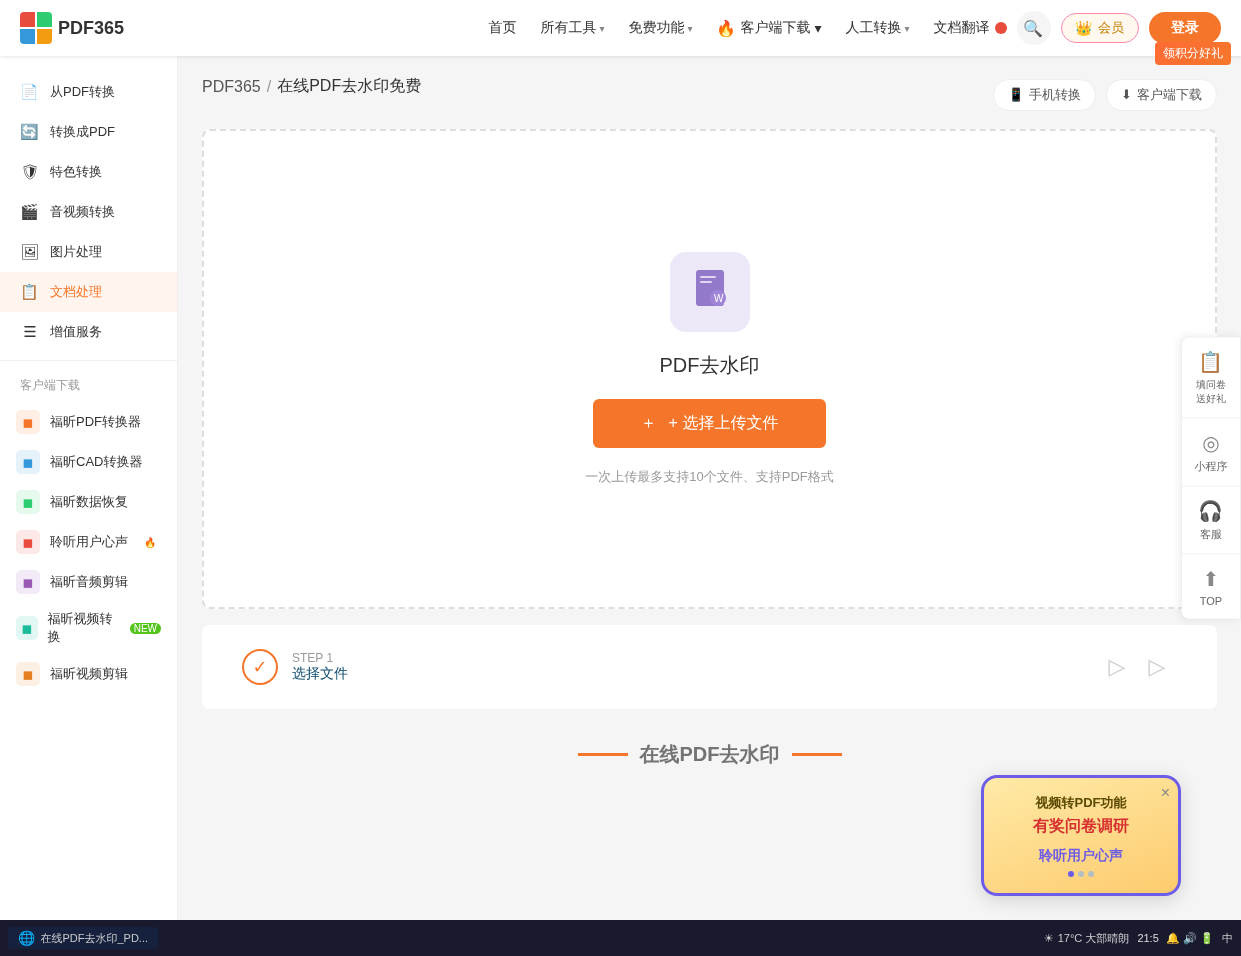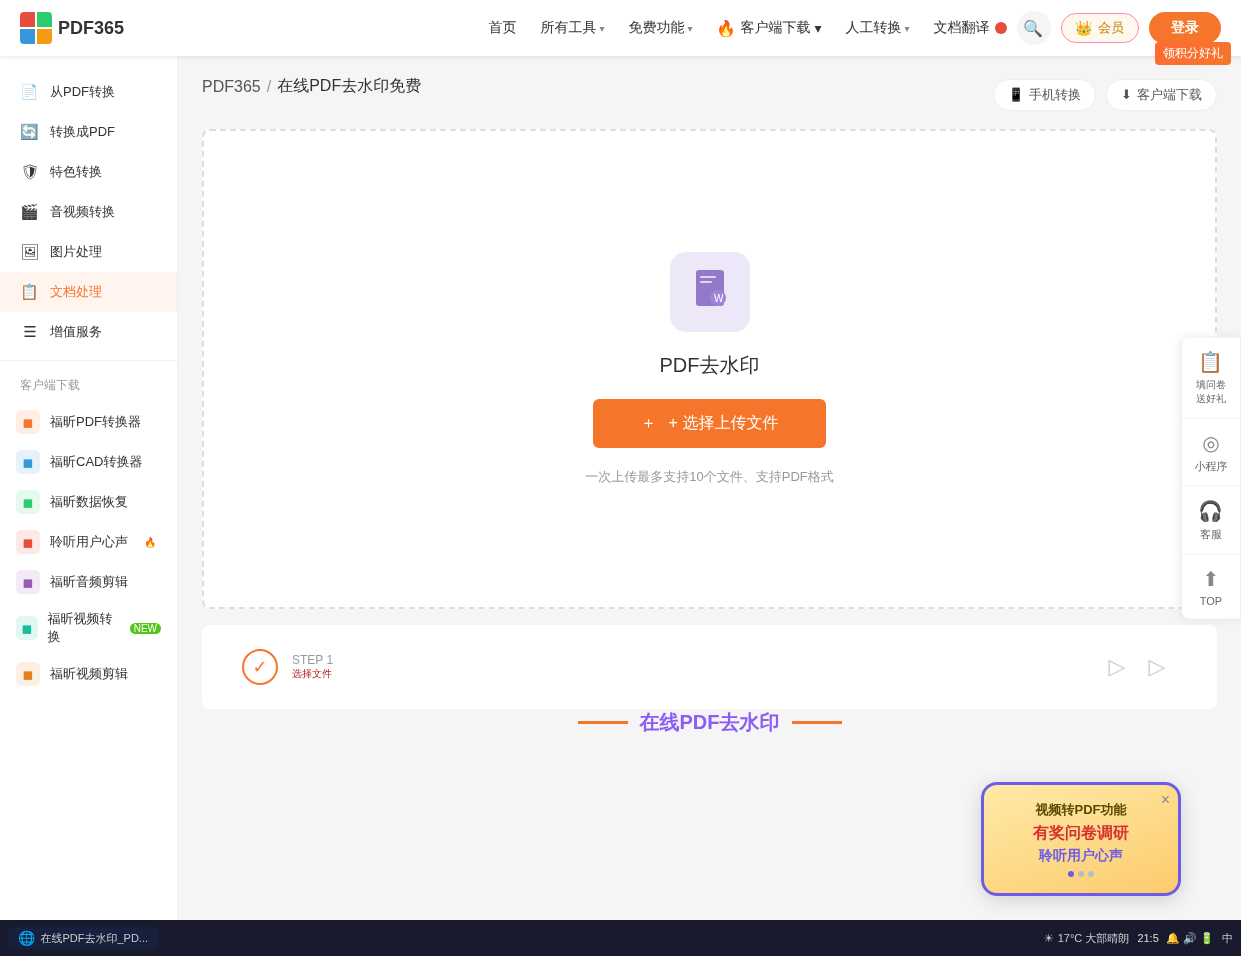--- a/index.html
+++ b/index.html
@@ -211,30 +211,30 @@
     }
     .step-check {
       width: 36px; height: 36px; border-radius: 50%;
       border: 2px solid #ccc; display: flex;
       align-items: center; justify-content: center;
       font-size: 18px; color: #ccc; flex-shrink: 0;
     }
     .step-check.active { border-color: #f5762a; color: #f5762a; }
     .step-info {}
     .step-label { font-size: 12px; color: #999; }
-    .step-desc { font-size: 10px; color: #b91c1c; }
+    .step-desc { font-size: 14px; color: #0c4a6e; }
     .step-arrow {
       width: 40px; font-size: 22px; color: #ccc;
       display: flex; align-items: center; justify-content: center;
     }
 
     
     .section-title {
-      text-align: center; font-size: 20px; color: #8b5cf6;
-      font-weight: 600; 
+      text-align: center; font-size: 20px; color: #737373;
+      font-weight: 600; margin-top: 32px;
       display: flex; align-items: center; justify-content: center; gap: 12px;
     }
     .section-line {
       width: 50px; height: 3px; background: #f5762a; display: inline-block;
     }
 
     
     .float-panel {
       position: fixed;
       right: 0; top: 50%;
@@ -270,21 +270,21 @@
     .promo-close {
       position: absolute; top: 6px; right: 8px;
       cursor: pointer; font-size: 16px; color: #888;
     }
     .promo-title {
       font-size: 13px; color: #5a4a00; font-weight: bold; text-align: center;
       margin-bottom: 4px;
     }
     .promo-title-big {
       font-size: 16px; color: #d63031; font-weight: 900; text-align: center;
-      margin-bottom: 3px;
+      margin-bottom: 10px;
     }
     .promo-subtitle {
       font-size: 14px; color: #6c5ce7; font-weight: bold; text-align: center;
       margin-bottom: 6px;
     }
     .promo-btn {
       display: block; width: 100%;
       background: linear-gradient(90deg, #e17055, #fdcb6e);
       color: #fff; border: none; border-radius: 20px;
       padding: 8px; font-size: 14px; font-weight: bold;

